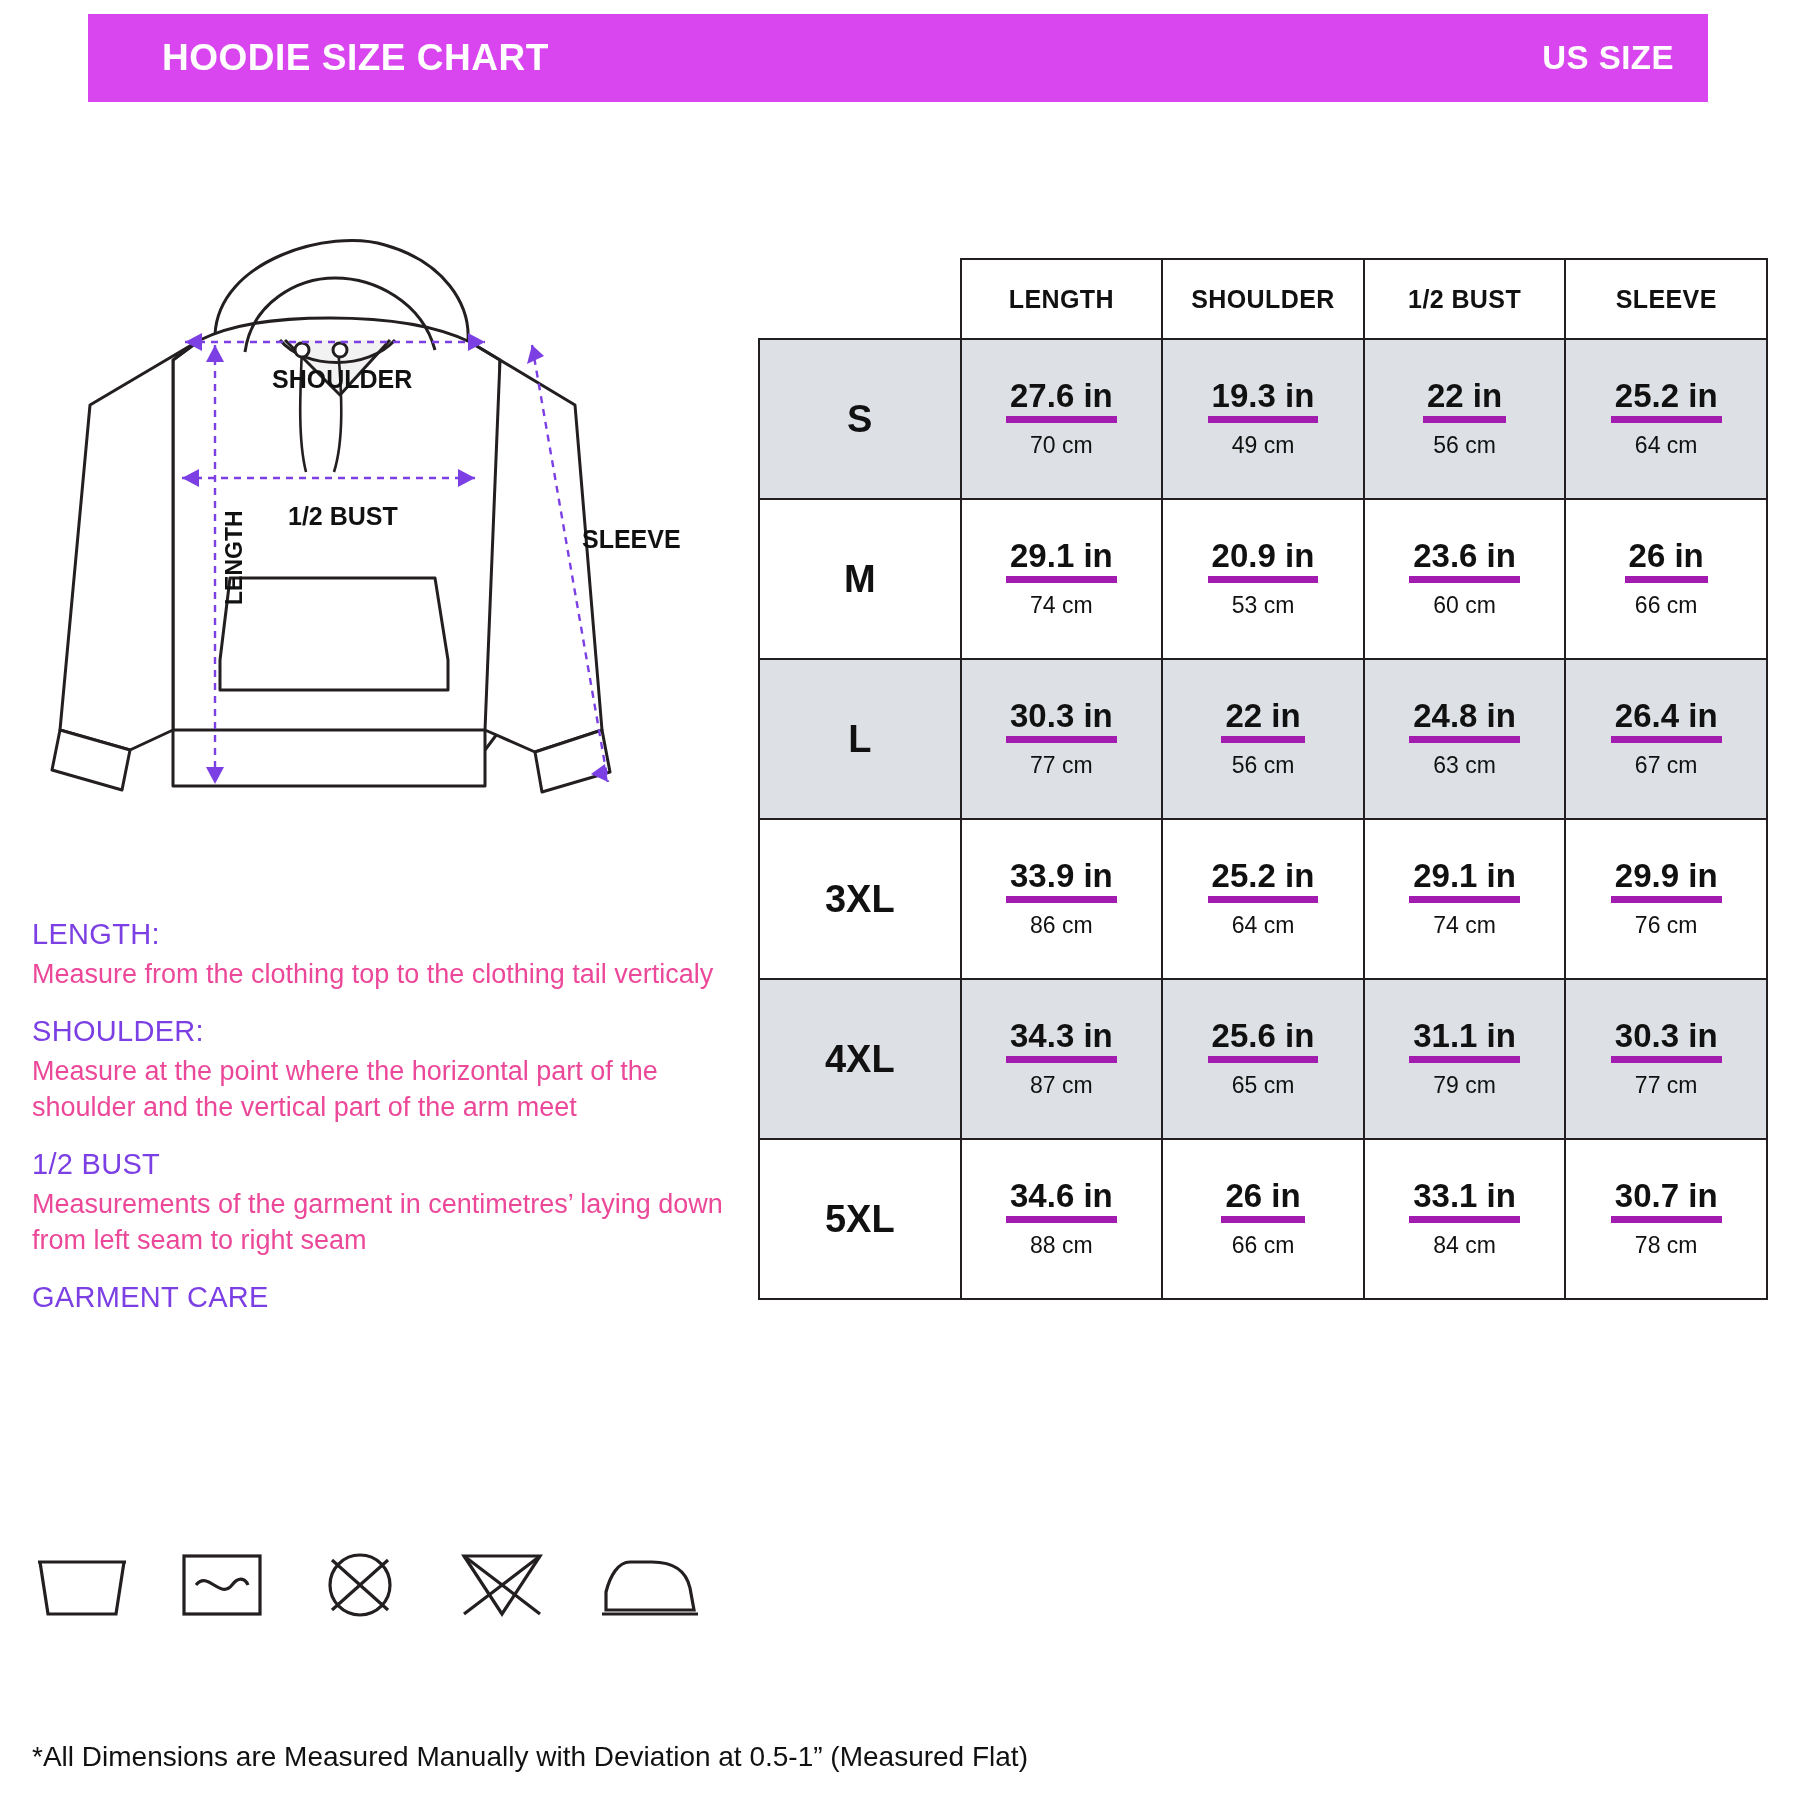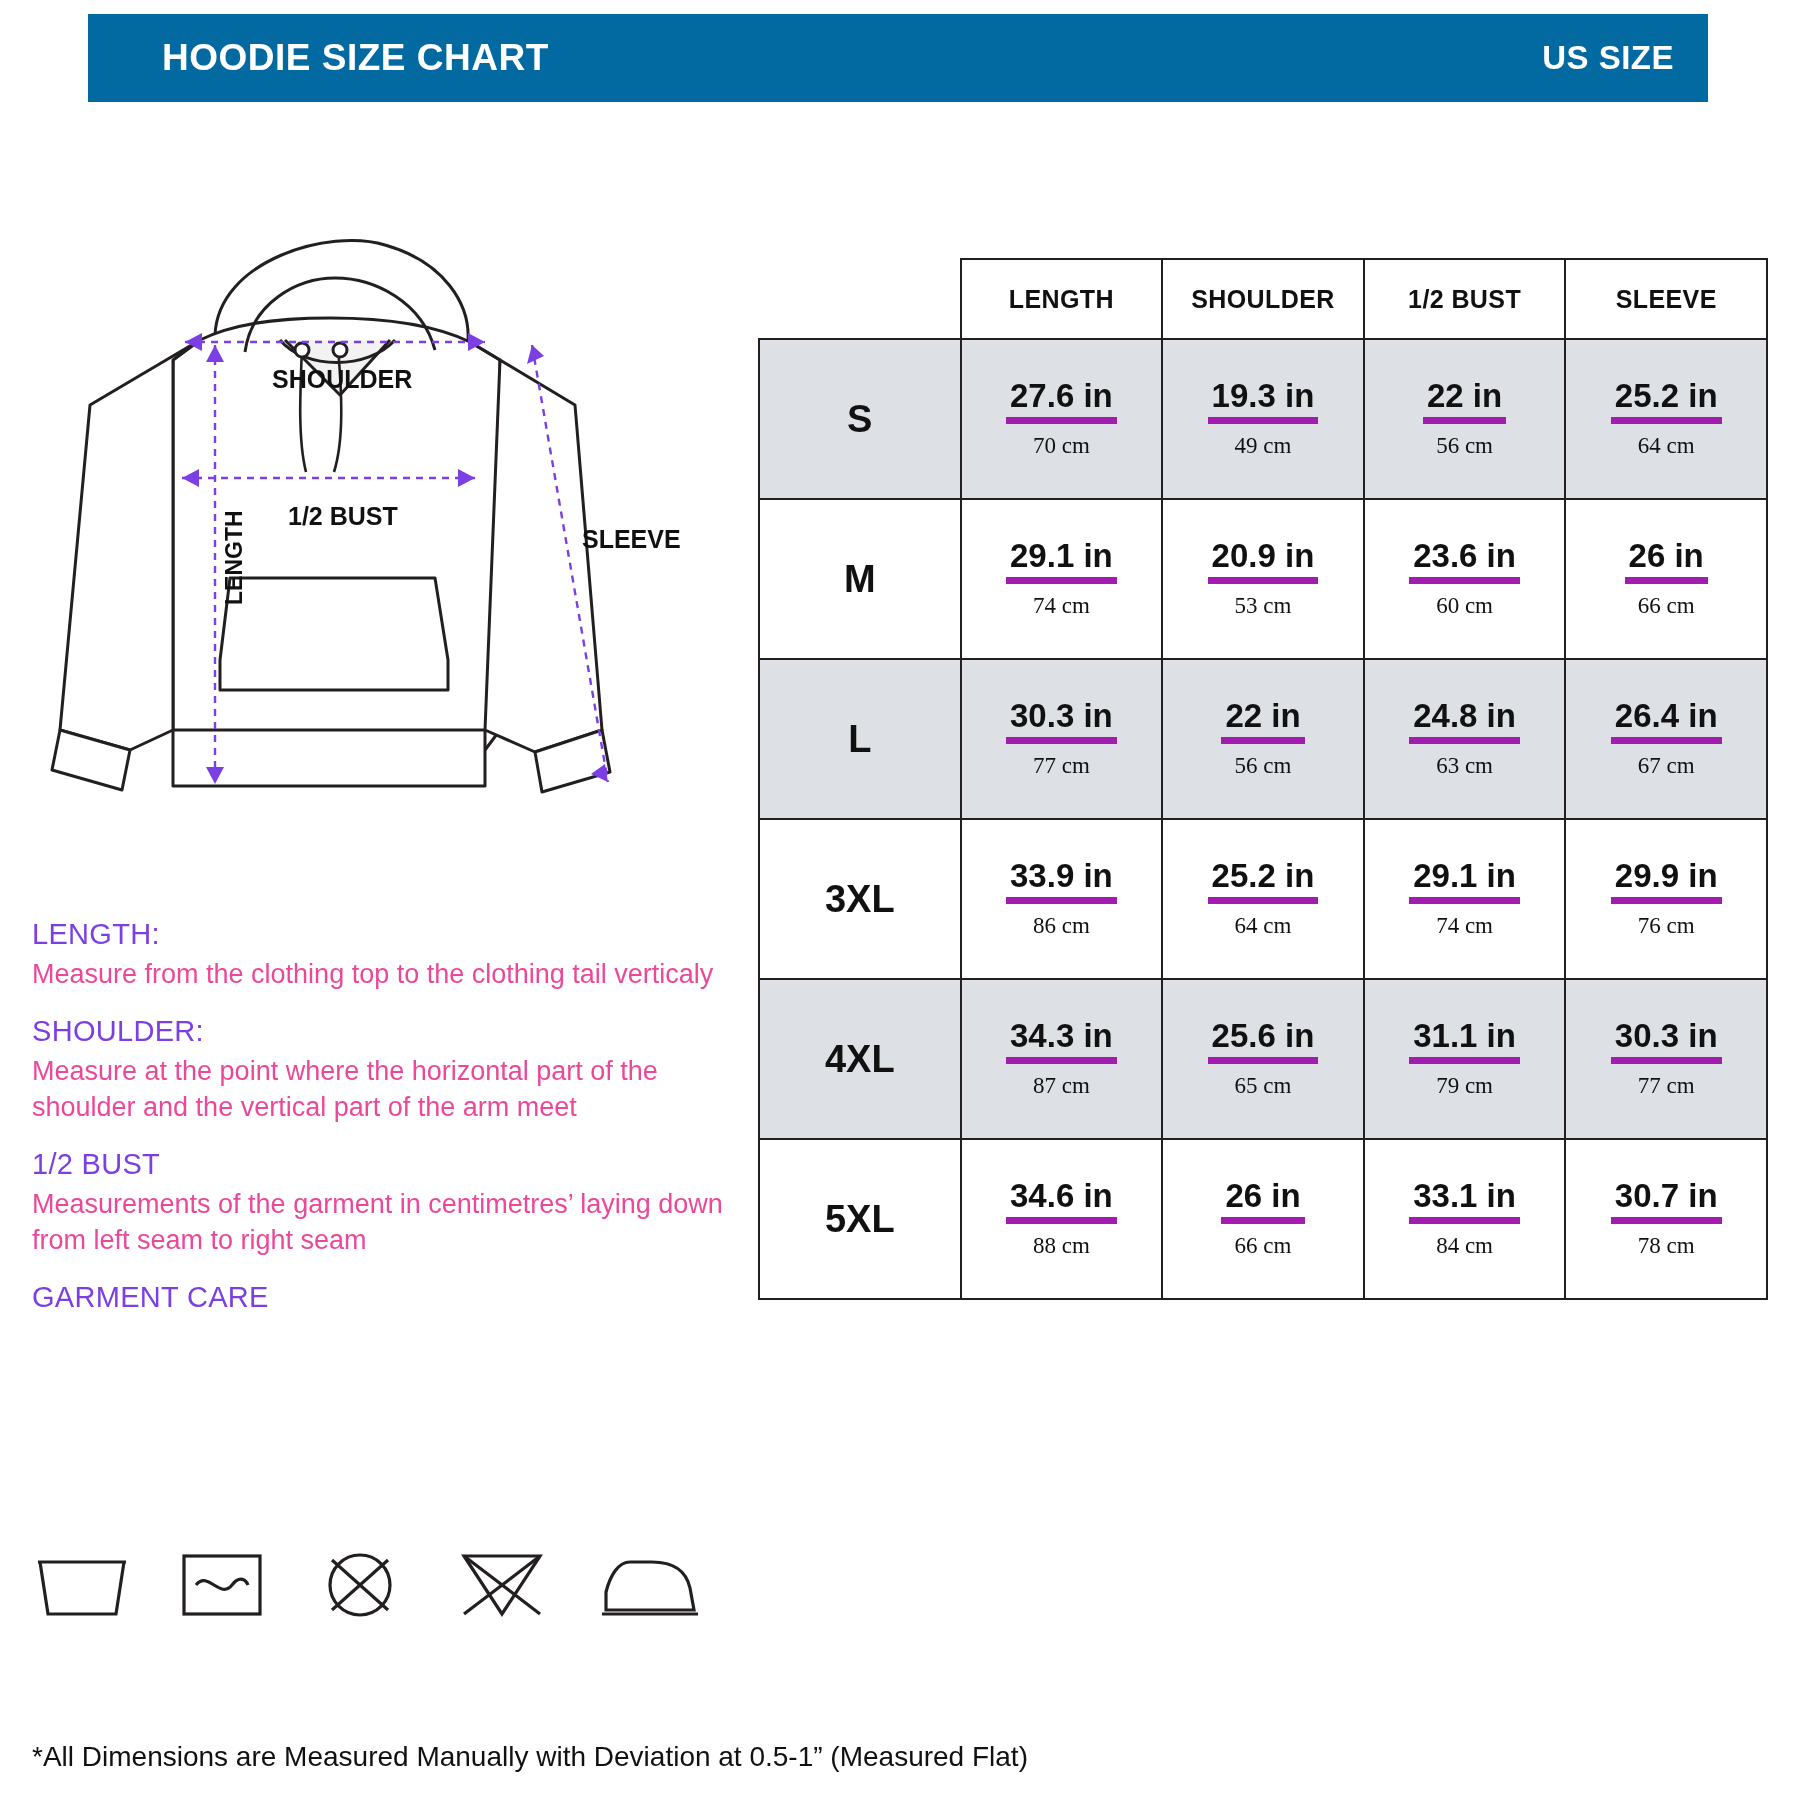--- a/index.html
+++ b/index.html
@@ -9,21 +9,21 @@
     font-family:"Liberation Sans", sans-serif;
     color:#111;
     position:relative;
     overflow:hidden;
   }
   
   .header-bar{
     position:absolute;
     left:88px; top:14px;
     width:1620px; height:88px;
-    background:#0369a1;
+    background:#d946ef;
     display:flex;
     align-items:center;
     justify-content:space-between;
     box-sizing:border-box;
     padding:0 34px 0 74px;
   }
   .header-title{
     color:#ffffff;
     font-size:37px;
     font-weight:bold;
@@ -130,21 +130,20 @@
     display:inline-block;
     border-bottom:7px solid #a21caf;
     padding:0 4px 3px 4px;
     line-height:1.05;
   }
   .val-cm{
     font-size:23px;
     display:block;
     margin-top:9px;
     color:#111;
-    font-family:Liberation Serif, serif;
   }
 </style>
 </head>
 <body>
 
 <div class="header-bar">
   <div class="header-title">HOODIE SIZE CHART</div>
   <div class="header-right">US SIZE</div>
 </div>
 

